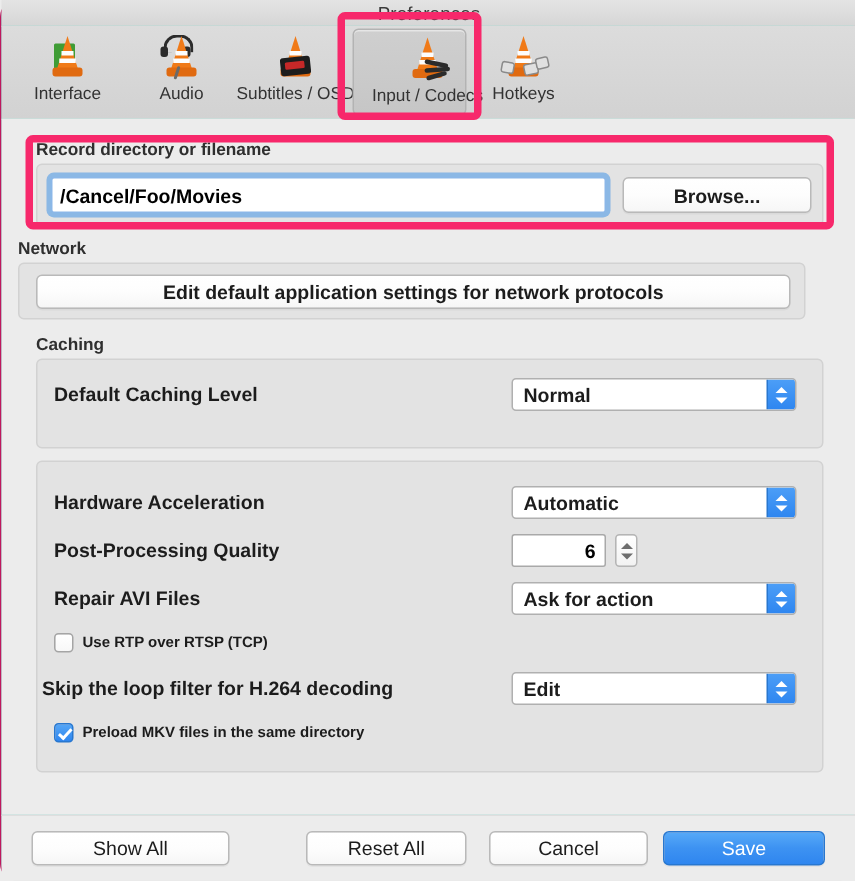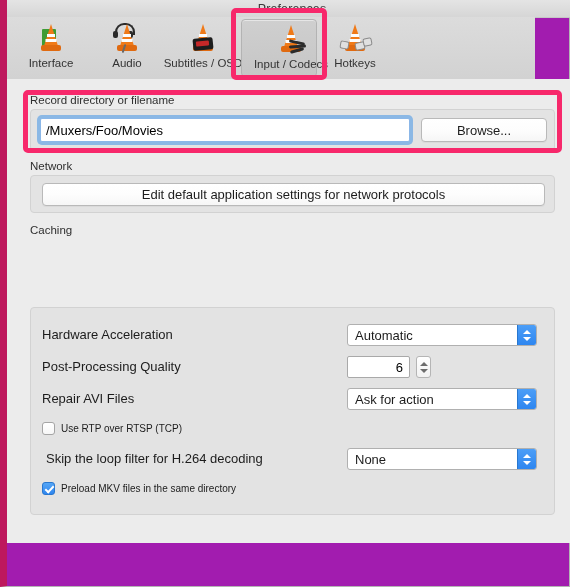--- a/index.html
+++ b/index.html
@@ -11,25 +11,26 @@
     height: 587px;
     overflow: hidden;
     background: #ececec;
     font-family: "Liberation Sans", sans-serif;
     -webkit-font-smoothing: antialiased;
   }
   .window {
     position: relative;
     width: 570px;
     height: 587px;
-    background: #a21caf;
-    box-sizing: border-box;
-    border-left: 7px solid #be185d;
+    background: #5eead4;
+    box-sizing: border-box;
+    border-left: 1px solid #be185d;
     border-right: 1px solid #b4b4b4;
     border-bottom: 1px solid #b4b4b4;
+    border-radius: 11px;
   }
 
   
   .titlebar {
     position: absolute;
     left: 0; top: 0;
     width: 570px;
     height: 17px;
     background: linear-gradient(to bottom, #e4e4e4 0%, #d6d6d6 100%);
     border-bottom: 1px solid #c6c6c6;
@@ -42,21 +43,21 @@
     top: 2px;
     font-size: 12.5px;
     color: #3b3b3b;
     letter-spacing: 0.1px;
   }
 
   
   .toolbar {
     position: absolute;
     left: 0; top: 17px;
-    width: 528px;
+    width: 570px;
     height: 62px;
     background: linear-gradient(to bottom, #dcdcdc 0%, #d2d2d2 100%);
     border-bottom: 1px solid #b9b9b9;
     text-align: right;
   }
   .tb-items {
     position: absolute;
     left: 6px;
     top: 0;
     display: flex;
@@ -160,20 +161,21 @@
   .content {
     position: absolute;
     left: 0; top: 79px;
     width: 570px;
     height: 464px;
     background: #ececec;
   }
 
   .group {
     position: absolute;
+    font-weight: bold;
   }
   .group-title {
     font-size: 11.5px;
     color: #2f2f2f;
     margin-bottom: 2px;
     line-height: 14px;
   }
   .group-body {
     background: #e3e3e3;
     border: 1px solid #d2d2d2;
@@ -416,34 +418,44 @@
       </div>
 
     </div>
   </div>
 
   <div class="content">
 
     <div class="group" style="left:23px; top:14px; width:525px;">
       <div class="group-title">Record directory or filename</div>
       <div class="group-body" style="width:525px; height:42px;">
-        <div class="textfield focused" style="left:9px; top:8px; width:370px; height:24px;">/Muxers/Foo/Movies</div>
+        <div class="textfield focused" style="left:9px; top:8px; width:370px; height:24px;">/Cancel/Foo/Movies</div>
         <div class="pushbtn" style="left:390px; top:8px; width:126px; height:24px;">Browse...</div>
       </div>
     </div>
 
-    <div class="group" style="left:23px; top:80px; width:525px;">
+    <div class="group" style="left:11px; top:80px; width:525px;">
       <div class="group-title">Network</div>
       <div class="group-body" style="width:525px; height:38px;">
         <div class="pushbtn" style="left:11px; top:7px; width:503px; height:23px;">Edit default application settings for network protocols</div>
       </div>
     </div>
 
     <div class="group" style="left:23px; top:144px; width:525px;">
       <div class="group-title">Caching</div>
+      <div class="group-body" style="width:525px; height:60px;">
+        <div class="row-label" style="left:11px; top:15px;">Default Caching Level</div>
+        <div class="popup" style="left:316px; top:12px; width:190px; height:22px;">
+          <span>Normal</span>
+          <span class="arrows">
+            <span class="chev-up"></span>
+              <span class="chev-dn"></span>
+          </span>
+        </div>
+      </div>
     </div>
 
     <div class="group" style="left:23px; top:228px; width:525px;">
       <div class="group-body" style="width:525px; height:208px;">
 
         <div class="row-label" style="left:11px; top:19px;">Hardware Acceleration</div>
         <div class="popup" style="left:316px; top:16px; width:190px; height:22px;">
           <span>Automatic</span>
           <span class="arrows">
             <span class="chev-up"></span>
@@ -465,36 +477,42 @@
             <span class="chev-up"></span>
               <span class="chev-dn"></span>
           </span>
         </div>
 
         <div class="checkrow" style="left:11px; top:114px;">
           <span class="checkbox"></span>
           <span class="check-label">Use RTP over RTSP (TCP)</span>
         </div>
 
-        <div class="row-label" style="left:15px; top:143px;">Skip the loop filter for H.264 decoding</div>
+        <div class="row-label" style="left:3px; top:143px;">Skip the loop filter for H.264 decoding</div>
         <div class="popup" style="left:316px; top:140px; width:190px; height:22px;">
-          <span>None</span>
+          <span>Edit</span>
           <span class="arrows">
             <span class="chev-up"></span>
               <span class="chev-dn"></span>
           </span>
         </div>
 
         <div class="checkrow" style="left:11px; top:174px;">
           <span class="checkbox checked"></span>
           <span class="check-label">Preload MKV files in the same directory</span>
         </div>
 
       </div>
     </div>
 
   </div>
 
+  <div class="bottombar">
+    <div class="pushbtn" style="left:20px; top:10px; width:132px; height:23px;">Show All</div>
+    <div class="pushbtn" style="left:203px; top:10px; width:107px; height:23px;">Reset All</div>
+    <div class="pushbtn" style="left:325px; top:10px; width:106px; height:23px;">Cancel</div>
+    <div class="pushbtn default" style="left:441px; top:10px; width:108px; height:23px;">Save</div>
+  </div>
 
   <div class="hl" style="left:224px; top:8px; width:96px; height:72px;"></div>
   <div class="hl" style="left:16px; top:90px; width:539px; height:63px;"></div>
 
 </div>
 
 </body></html>

